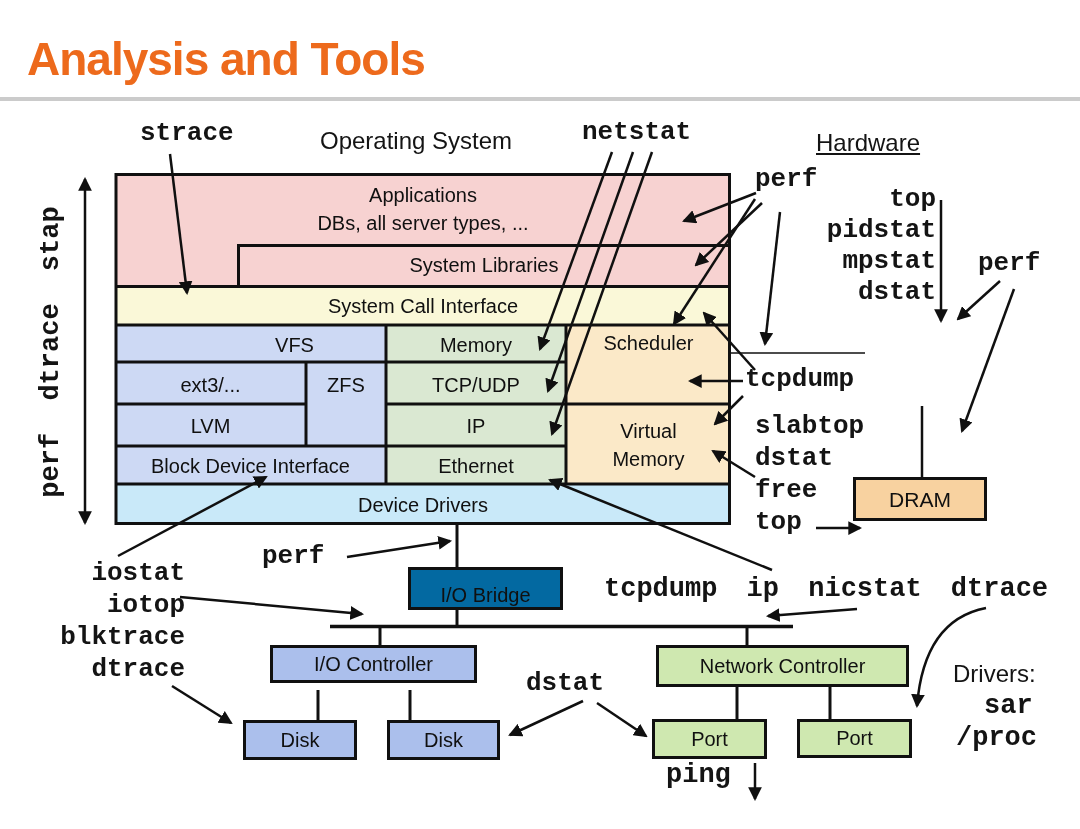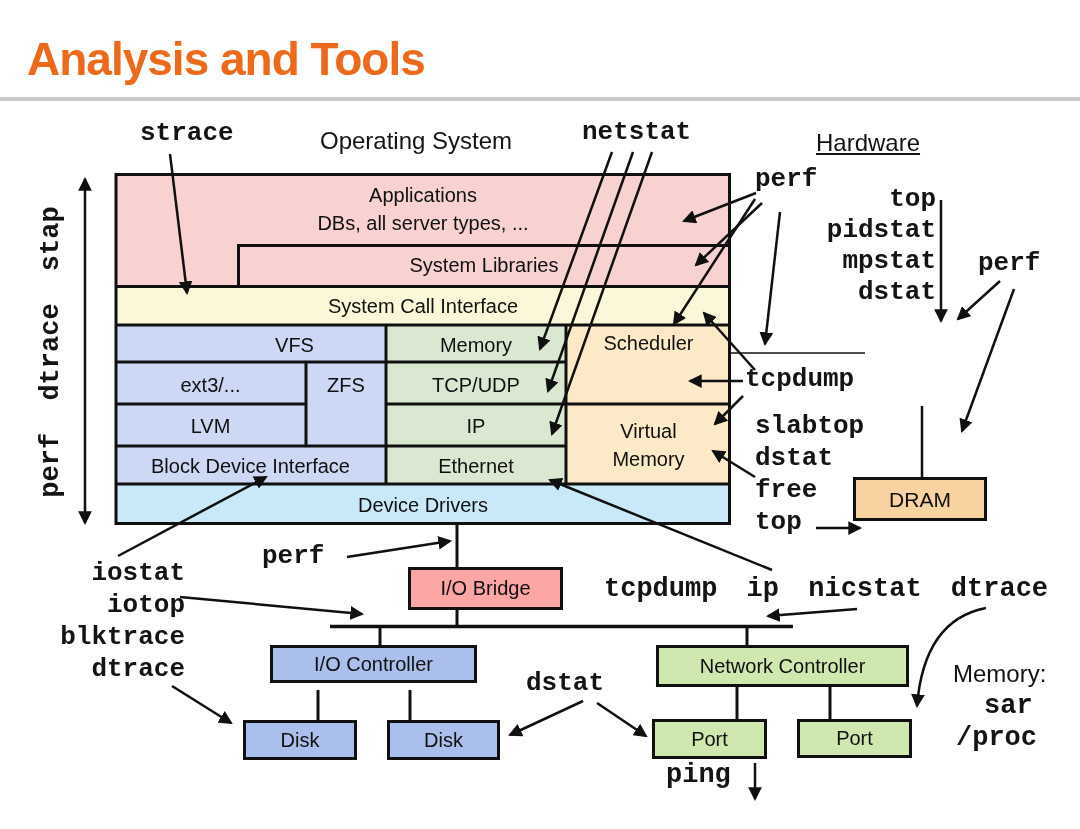--- a/index.html
+++ b/index.html
@@ -62,21 +62,21 @@
     <div>Virtual</div>
     <div>Memory</div>
   </div>
   <div class="cell layer2" style="left:115px;top:455px;width:271px;">Block Device Interface</div>
   <div class="cell layer2" style="left:386px;top:455px;width:180px;">Ethernet</div>
   <div class="cell layer2" style="left:115px;top:494px;width:616px;">Device Drivers</div>
 
   <div class="box layer2" style="left:853px;top:477px;width:134px;height:44px;background:#F8D2A0;font-size:21px;">
     <div>DRAM</div>
   </div>
-  <div class="box layer2" style="left:408px;top:567px;width:155px;height:43px;background:#fca5a5;">
+  <div class="box layer2" style="left:408px;top:567px;width:155px;height:43px;background:#0369a1;justify-content:flex-end;">
     <div>I/O Bridge</div>
   </div>
   <div class="box layer2" style="left:270px;top:645px;width:207px;height:38px;background:#ABBFEC;">
     <div>I/O Controller</div>
   </div>
   <div class="box layer2" style="left:243px;top:720px;width:114px;height:40px;background:#ABBFEC;">
     <div>Disk</div>
   </div>
   <div class="box layer2" style="left:387px;top:720px;width:113px;height:40px;background:#ABBFEC;">
     <div>Disk</div>
@@ -114,21 +114,21 @@
   <div id="left-vertical" class="layer2">perf dtrace stap</div>
   <div class="t mono stack layer2" style="left:20px;top:557px;width:165px;text-align:right;line-height:32px;">
     <div>iostat</div>
     <div>iotop</div>
     <div>blktrace</div>
     <div>dtrace</div>
   </div>
   <div class="t mono layer2" style="left:262px;top:541px;">perf</div>
   <div class="t mono layer2" style="left:526px;top:668px;">dstat</div>
   <div id="net-tools" class="t mono27 layer2" style="left:604px;top:574px;">tcpdump ip nicstat dtrace</div>
-  <div class="t sans24 layer2" style="left:953px;top:660px;">Memory:</div>
+  <div class="t sans24 layer2" style="left:953px;top:660px;">Drivers:</div>
   <div class="t mono27 layer2" style="left:984px;top:691px;">sar</div>
   <div class="t mono27 layer2" style="left:956px;top:723px;">/proc</div>
   <div class="t mono27 layer2" style="left:666px;top:760px;">ping</div>
 
   <svg width="1080" height="829" viewBox="0 0 1080 829">
     <defs>
       <marker id="ah" viewBox="0 0 10 10" refX="8.5" refY="5" markerWidth="5.5" markerHeight="5.5" orient="auto-start-reverse">
         <path d="M0,0 L10,5 L0,10 z" fill="#101010"></path>
       </marker>
     </defs>

